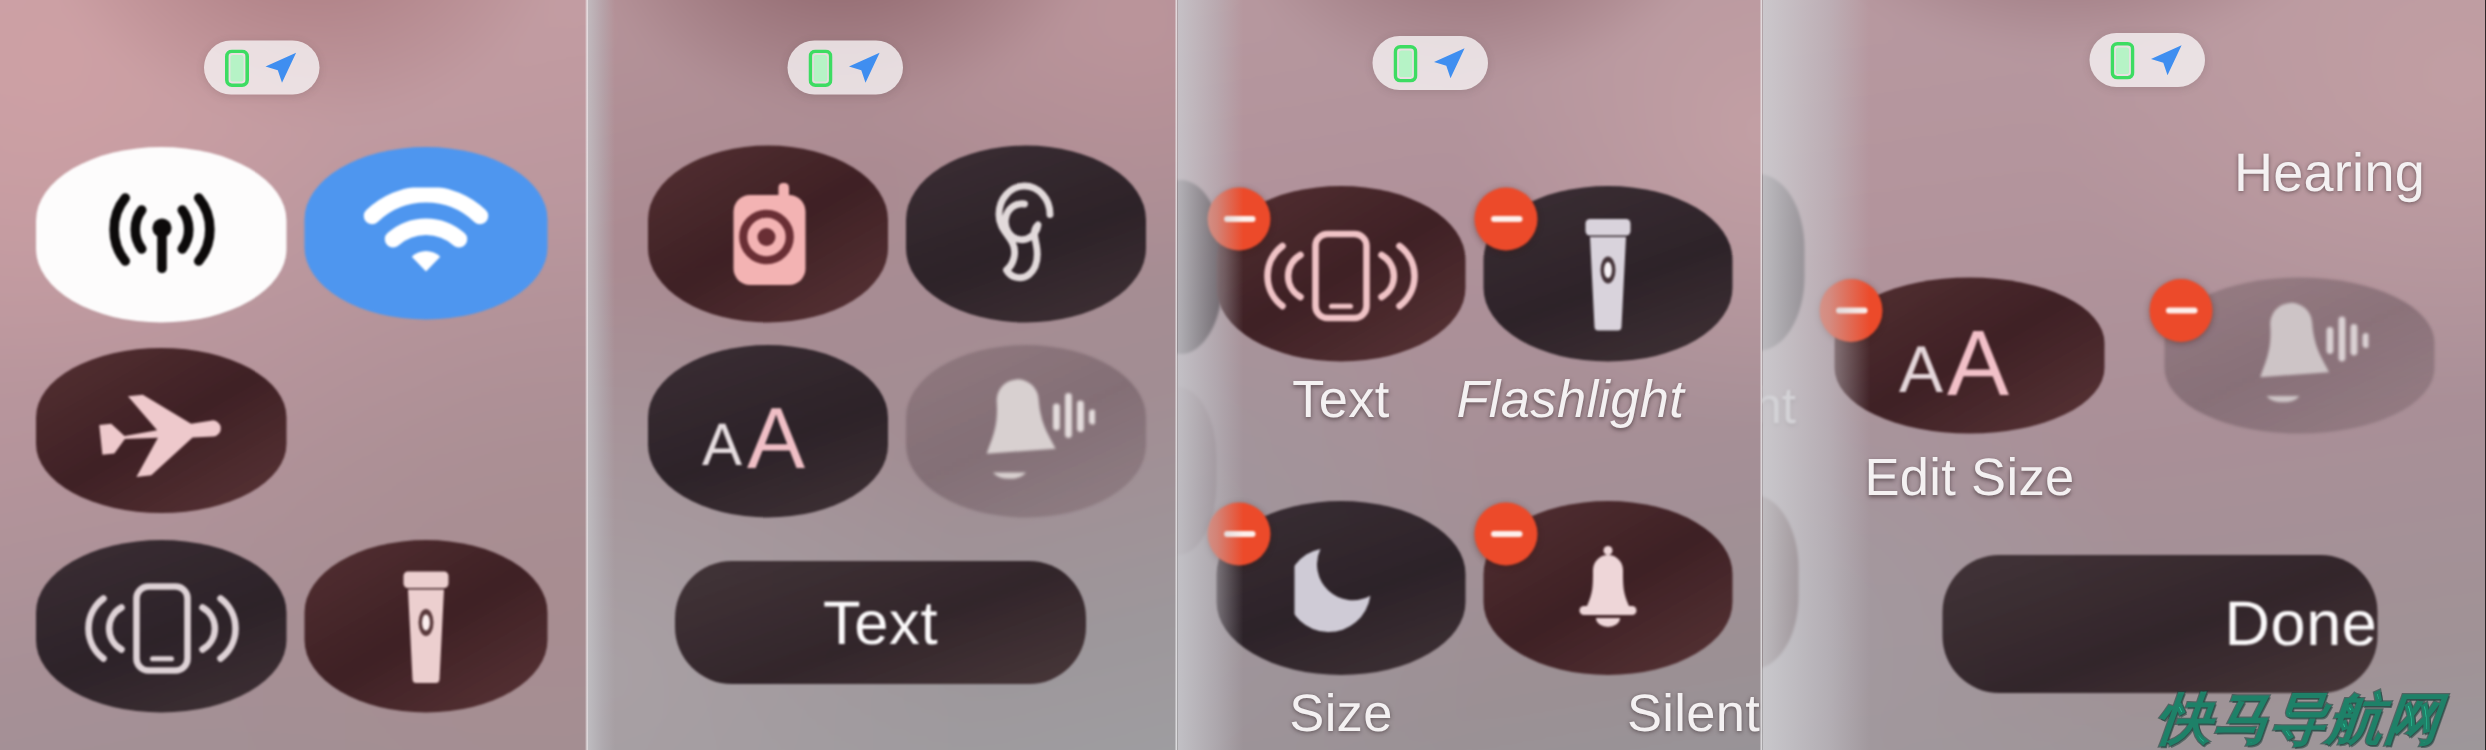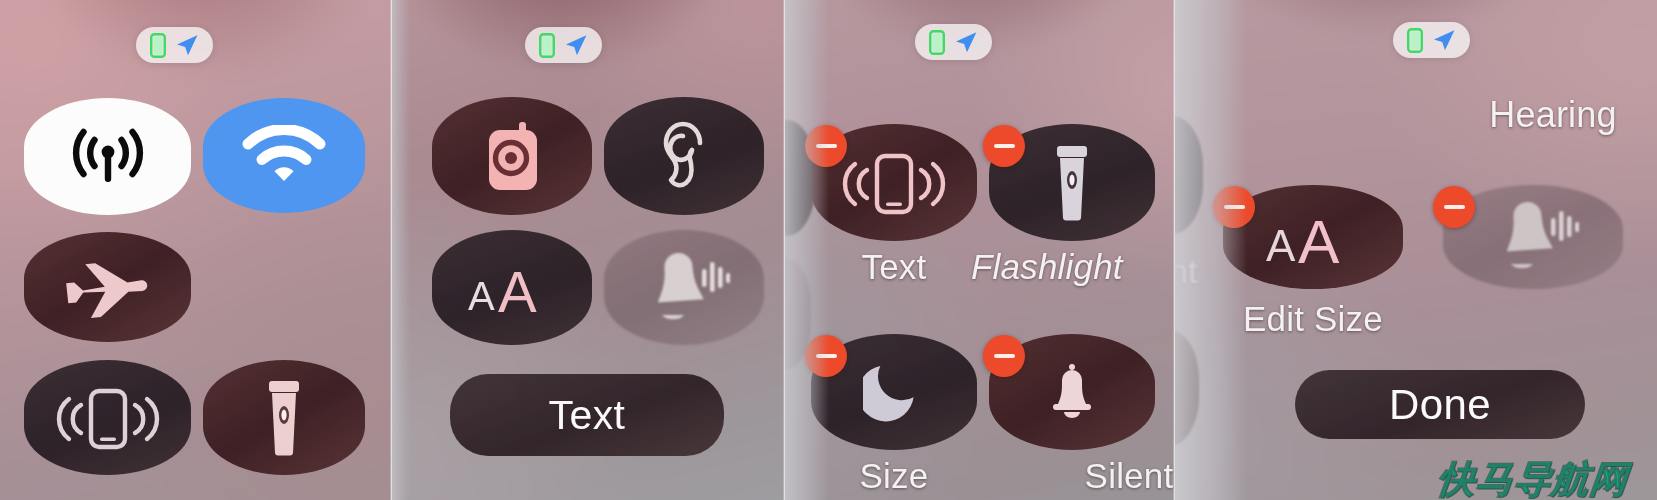--- a/index.html
+++ b/index.html
@@ -472,21 +472,21 @@
               <rect x="80" y="16" width="4.6" height="21" rx="2.3"></rect>
               <rect x="88" y="22" width="4.6" height="10" rx="2.3"></rect>
             </g>
           </svg>
         </span>
       </div>
       <div class="del-badge" style="left:258px;top:186px;">
         <span class="bar"></span>
       </div>
 
-      <div class="action-btn" style="left:120px;top:370px;width:290px;height:69px;font-size:42px;">
+      <div class="action-btn" style="left:120px;top:370px;width:290px;height:92px;font-size:42px;justify-content:flex-end;">
         <span>Done</span>
       </div>
 
     </div>
   </div>
 
   <div class="watermark" style="left:1438px;top:455px;">快马导航网</div>
 
 </div>
 

